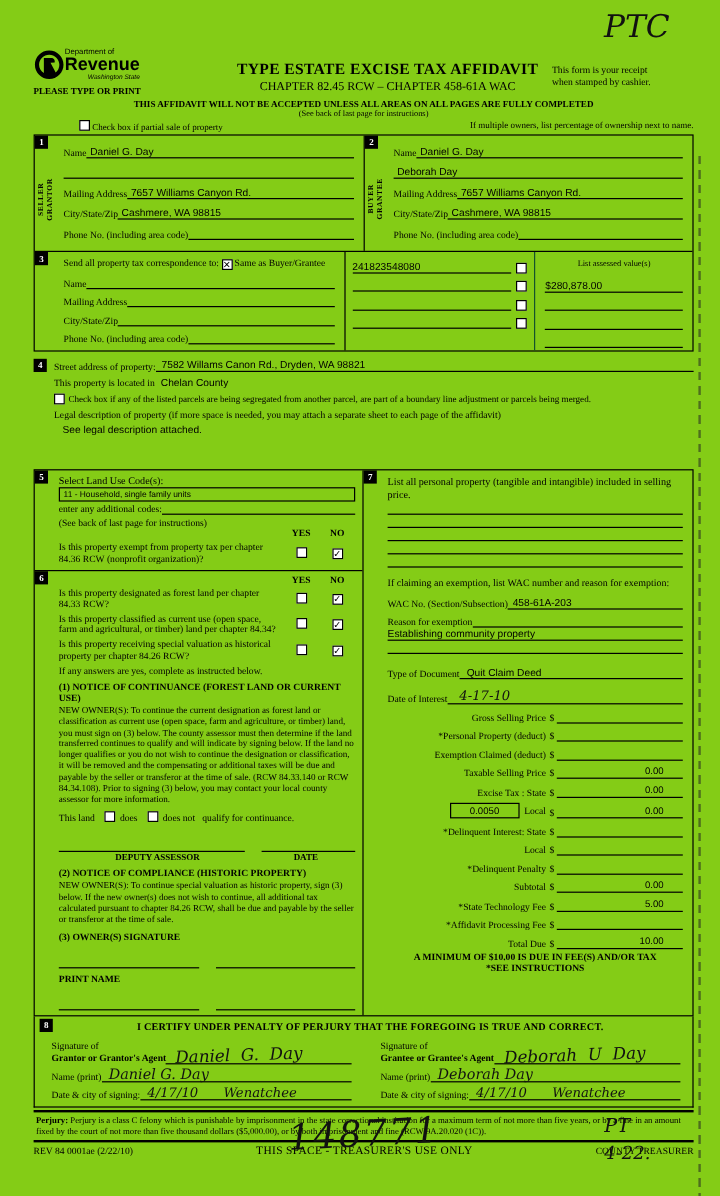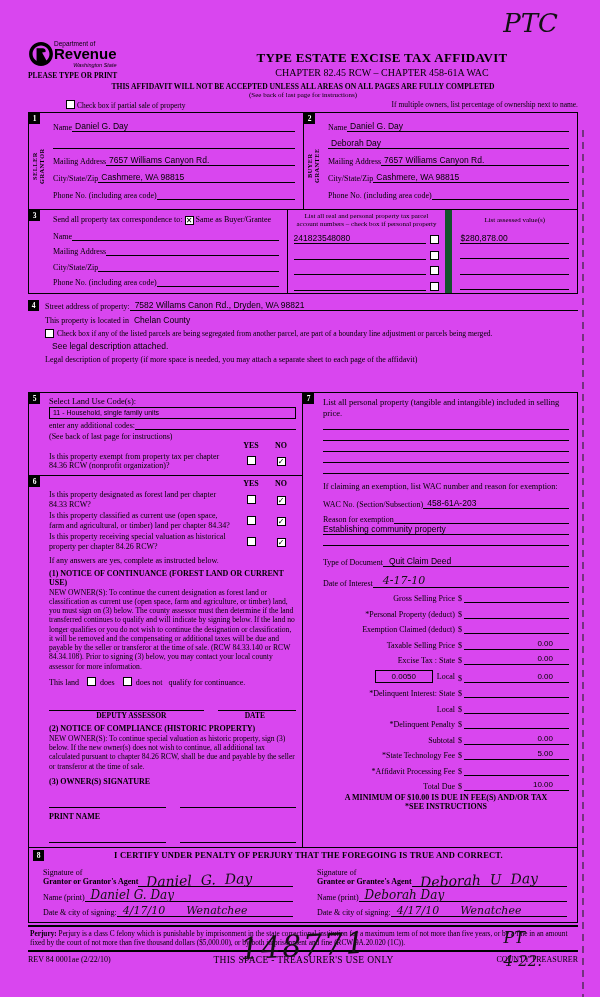--- a/index.html
+++ b/index.html
@@ -1,17 +1,17 @@
 <!DOCTYPE html>
 <html><head>
 <meta charset="utf-8">
 <style>
   * { margin:0; padding:0; box-sizing:border-box; }
   body { background:#888; }
-  .page { position:relative; width:600px; height:997px; background:#d946ef; margin:0 auto;
+  .page { position:relative; width:600px; height:997px; background:#84cc16; margin:0 auto;
           font-family:"Liberation Serif", serif; color:#000; overflow:hidden; }
   .content { position:absolute; left:28px; right:22px; top:0; }
   .scan-edge { position:absolute; right:16px; top:130px; bottom:0; width:2px;
                background:repeating-linear-gradient(#222 0 7px, transparent 7px 12px); opacity:.55; }
   .hand { font-family:"DejaVu Serif", serif; font-style:italic; color:#111; }
   .typed { font-family:"Liberation Sans", sans-serif; font-size:8.5px; }
   .numbox { width:11px; height:11px; min-width:11px; background:#000; color:#fff;
             font:bold 7.5px "Liberation Serif", serif; display:inline-flex;
             align-items:center; justify-content:center; }
   .cb { display:inline-block; width:9px; height:9px; border:1px solid #000; font-size:8px;
@@ -46,21 +46,21 @@
   .vlabel { position:absolute; left:2px; top:16px; bottom:6px; display:flex; gap:0px; }
   .vlabel span { writing-mode:vertical-rl; transform:rotate(180deg); font-size:6.3px; font-weight:bold;
                  letter-spacing:.5px; text-align:center; }
   .corner-num { position:absolute; left:0; top:0; }
   .fline { display:flex; align-items:flex-end; font-size:8px; height:17px; }
   .fline .val { flex:1; border-bottom:1px solid #000; padding-left:3px; }
   
   .row3 { display:flex; border-top:1.5px solid #000; }
   .s3left { width:47%; position:relative; padding:3px 8px 4px 24px; }
   .s3mid { width:29%; border-left:1px solid #000; padding:2px 6px; }
-  .s3right { width:24%; border-left:7px solid #14532d; padding:2px 8px; }
+  .s3right { width:24%; border-left:1px solid #14532d; padding:2px 8px; }
   .s3head { font-size:7px; text-align:center; line-height:1.2; }
   .s3line { display:flex; align-items:flex-end; height:15.5px; font-size:8px; }
   
   .s4 { padding:4px 0 2px 0; font-size:8px; }
   .s4row { display:flex; align-items:flex-end; margin-top:2px; }
   
   .spacer { height:26px; }
   .box567 { border:1.5px solid #000; display:flex; min-height:412px; }
   .colL { width:50%; border-right:1.5px solid #000; position:relative; }
   .colR { width:50%; position:relative; padding:3px 8px 4px 20px; }
@@ -135,20 +135,24 @@
             <div class="revword">Revenue</div>
             <div class="wastate">Washington State</div>
           </div>
         </div>
         <div class="ptp bold">PLEASE TYPE OR PRINT</div>
       </div>
       <div class="title-col">
         <div class="title">TYPE ESTATE EXCISE TAX AFFIDAVIT</div>
         <div class="chapter">CHAPTER 82.45 RCW – CHAPTER 458-61A WAC</div>
       </div>
+      <div class="receipt-col">
+        <div>This form is your receipt</div>
+        <div>when stamped by cashier.</div>
+      </div>
     </div>
     <div class="warning">THIS AFFIDAVIT WILL NOT BE ACCEPTED UNLESS ALL AREAS ON ALL PAGES ARE FULLY COMPLETED</div>
     <div class="seeback-top">(See back of last page for instructions)</div>
     <div class="row-partial">
       <span>
         <span class="cb"></span>
         <span>Check box if partial sale of property</span>
       </span>
       <span>If multiple owners, list percentage of ownership next to name.</span>
     </div>
@@ -230,21 +234,20 @@
           <div class="s3line">
               <span>City/State/Zip</span>
             <span class="flex1 u"></span>
             </div>
           <div class="s3line">
               <span>Phone No. (including area code)</span>
             <span class="flex1 u"></span>
             </div>
         </div>
         <div class="s3mid">
-          <div class="s3head">List all real and personal property tax parcel account numbers – check box if personal property</div>
           <div class="s3line">
               <span class="flex1 u typed">241823548080</span>
             <span class="cb" style="margin-left:4px;"></span>
             </div>
           <div class="s3line">
               <span class="flex1 u"></span>
             <span class="cb" style="margin-left:4px;"></span>
             </div>
           <div class="s3line">
               <span class="flex1 u"></span>
@@ -280,25 +283,25 @@
         <span class="flex1 u typed" style="padding-left:5px;">7582 Willams Canon Rd., Dryden, WA  98821</span>
       </div>
       <div class="s4row" style="padding-left:17px; margin-top:4px;">
         <span>This property is located in</span>
         <span class="typed" style="padding-left:5px;">Chelan County</span>
       </div>
       <div class="s4row" style="padding-left:17px; margin-top:4px; align-items:flex-start;">
         <span class="cb" style="margin-right:3px;"></span>
         <span style="font-size:7.6px;">Check box if any of the listed parcels are being segregated from another parcel, are part of a boundary line adjustment or parcels being merged.</span>
       </div>
+      <div class="s4row" style="padding-left:17px; margin-top:4px;">
+        <span>Legal description of property (if more space is needed, you may attach a separate sheet to each page of the affidavit)</span>
+      </div>
       <div class="s4row" style="padding-left:24px; margin-top:3px;">
         <span class="typed">See legal description attached.</span>
-      </div>
-      <div class="s4row" style="padding-left:17px; margin-top:4px;">
-        <span>Legal description of property (if more space is needed, you may attach a separate sheet to each page of the affidavit)</span>
       </div>
     </div>
 
     <div class="spacer"></div>
 
     <div class="box567">
       <div class="colL">
 
         <div class="s5">
           <span class="numbox corner-num">5</span>

